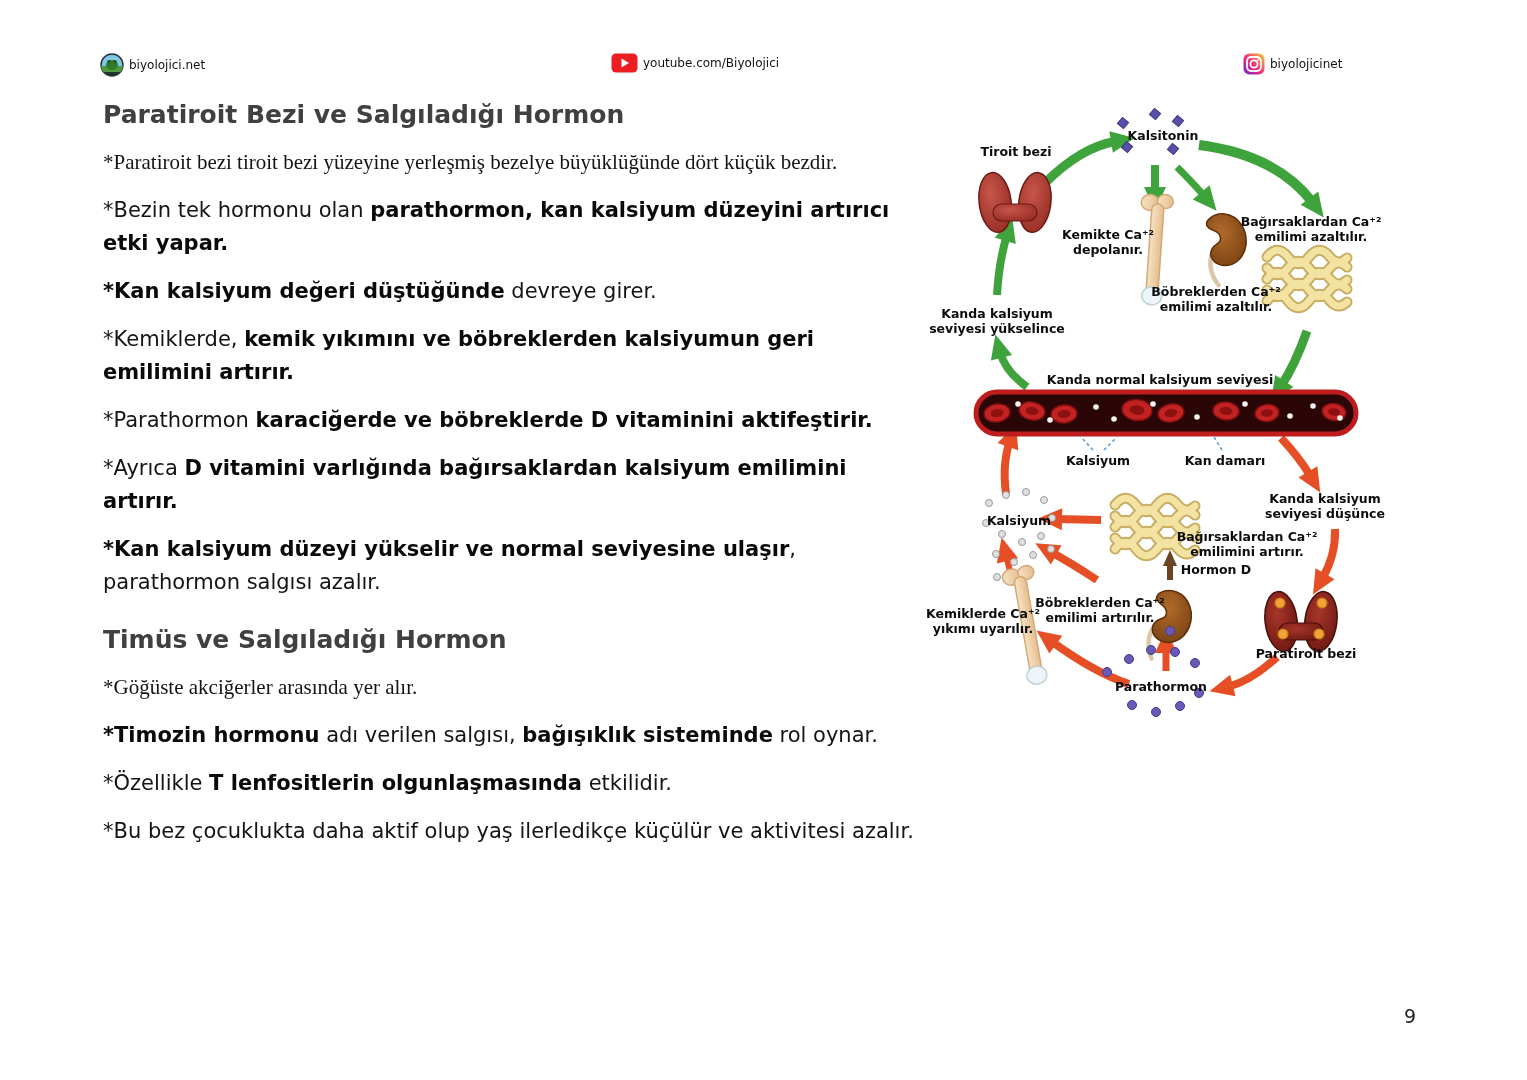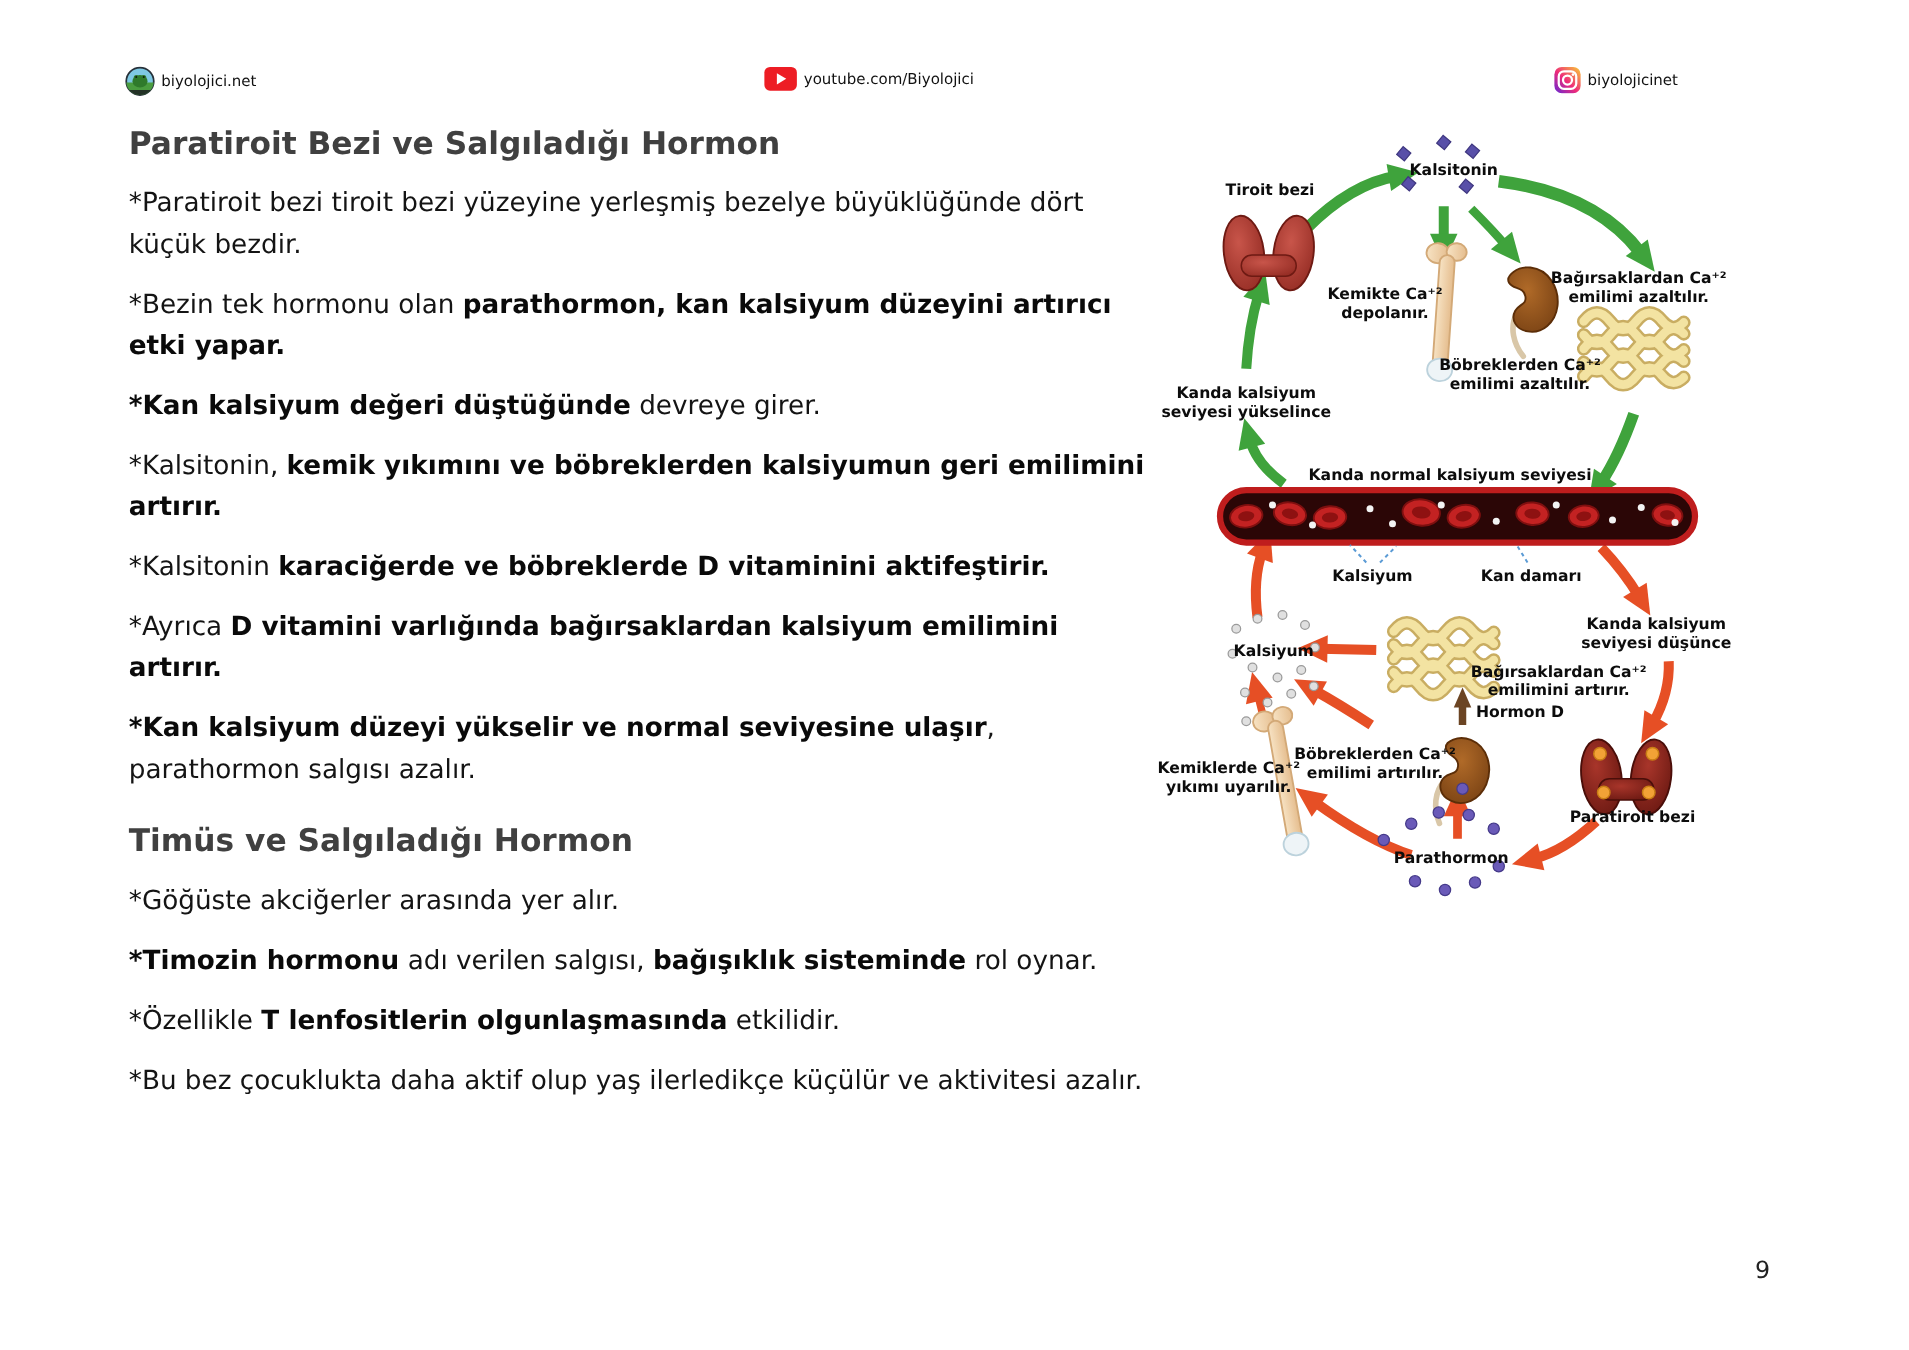--- a/index.html
+++ b/index.html
@@ -4,21 +4,21 @@
 <style>
   html,body{margin:0;padding:0;}
   body{
     width:1527px;height:1080px;background:#ffffff;overflow:hidden;position:relative;
     font-family:"DejaVu Sans","Liberation Sans",sans-serif;color:#121212;
   }
   .hdr-item{position:absolute;top:53px;display:flex;align-items:center;gap:5px;font-size:12px;color:#111;}
   .hdr-item svg{display:block;}
   #notes-column{position:absolute;left:103px;top:100px;width:820px;}
   .sec-heading{font-size:25px;font-weight:bold;color:#404040;margin:0 0 16px 0;line-height:1.2;}
-  .sec-heading + .note{margin-top:0;}
+  .sec-heading + .note{margin-top:0;font-family:Liberation Serif, serif;}
   .note{font-size:21px;line-height:1.57;margin:0 0 15px 0;color:#141414;}
   .note b{font-weight:bold;color:#0a0a0a;}
   #notes-column h2:nth-of-type(2){margin-top:26px;}
   #diagram{position:absolute;left:933px;top:103px;width:470px;height:630px;}
   #diagram svg.base{position:absolute;left:0;top:0;}
   .dlabel{
     position:absolute;transform:translate(-50%,-50%);
     font-weight:bold;font-size:12.5px;line-height:1.18;text-align:center;
     white-space:pre-line;color:#0c0c0c;width:max-content;
   }
@@ -77,22 +77,22 @@
     </svg>
   </span>
   <span>biyolojicinet</span>
 </div>
 
 <div id="notes-column">
     <h2 class="sec-heading">Paratiroit Bezi ve Salgıladığı Hormon</h2>
     <p class="note"><span>*Paratiroit bezi tiroit bezi yüzeyine yerleşmiş bezelye büyüklüğünde dört küçük bezdir.</span></p>
     <p class="note"><span>*Bezin tek hormonu olan </span><b>parathormon, kan kalsiyum düzeyini artırıcı etki yapar.</b></p>
     <p class="note"><b>*Kan kalsiyum değeri düştüğünde</b><span> devreye girer.</span></p>
-    <p class="note"><span>*Kalsitonin, </span><b>kemik yıkımını ve böbreklerden kalsiyumun geri emilimini artırır.</b></p>
-    <p class="note"><span>*Kalsitonin </span><b>karaciğerde ve böbreklerde D vitaminini aktifeştirir.</b></p>
+    <p class="note"><span>*Kemiklerde, </span><b>kemik yıkımını ve böbreklerden kalsiyumun geri emilimini artırır.</b></p>
+    <p class="note"><span>*Parathormon </span><b>karaciğerde ve böbreklerde D vitaminini aktifeştirir.</b></p>
     <p class="note"><span>*Ayrıca </span><b>D vitamini varlığında bağırsaklardan kalsiyum emilimini artırır.</b></p>
     <p class="note"><b>*Kan kalsiyum düzeyi yükselir ve normal seviyesine ulaşır</b><span>, parathormon salgısı azalır.</span></p>
     <h2 class="sec-heading">Timüs ve Salgıladığı Hormon</h2>
     <p class="note"><span>*Göğüste akciğerler arasında yer alır.</span></p>
     <p class="note"><b>*Timozin hormonu</b><span> adı verilen salgısı, </span><b>bağışıklık sisteminde</b><span> rol oynar.</span></p>
     <p class="note"><span>*Özellikle </span><b>T lenfositlerin olgunlaşmasında</b><span> etkilidir.</span></p>
     <p class="note"><span>*Bu bez çocuklukta daha aktif olup yaş ilerledikçe küçülür ve aktivitesi azalır.</span></p>
   </div>
 
 <div id="diagram">

